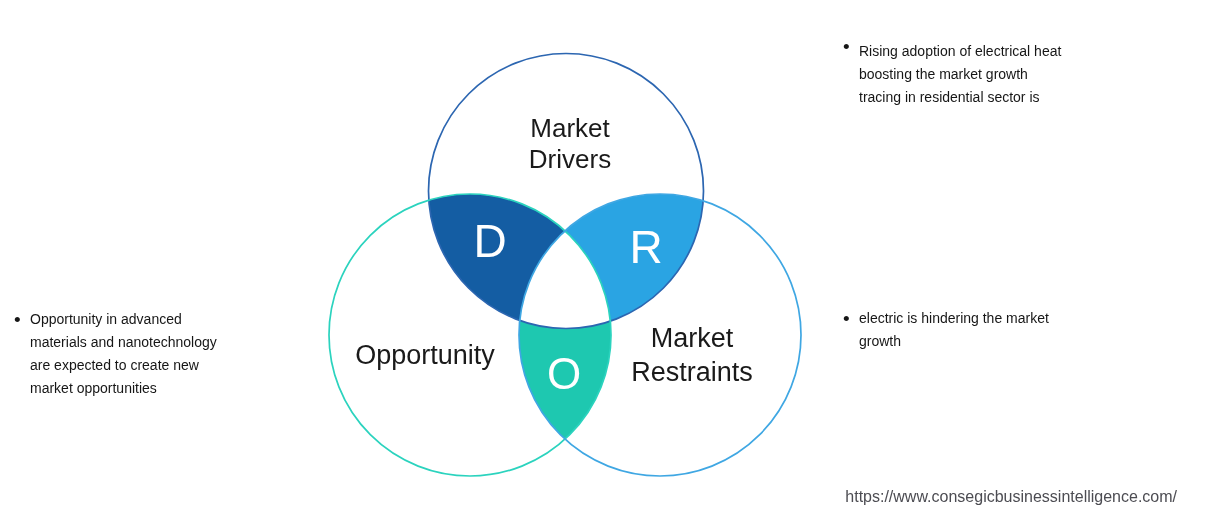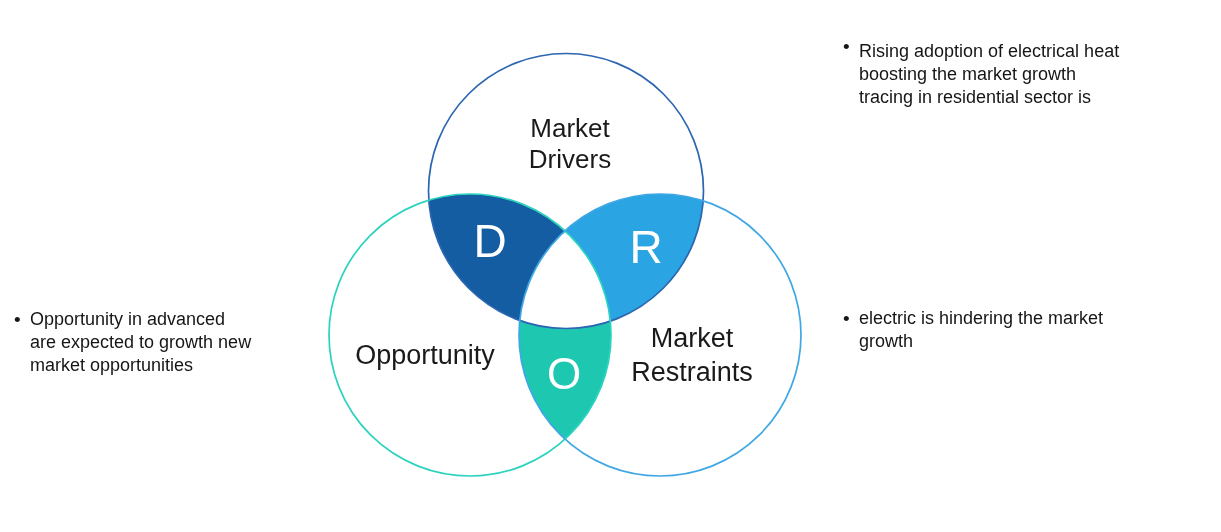--- a/index.html
+++ b/index.html
@@ -9,21 +9,21 @@
 
   .vlabel{font-size:26px;fill:#1a1a1a;font-family:"Liberation Sans",sans-serif;}
   .vlabel2{font-size:27px;fill:#1a1a1a;font-family:"Liberation Sans",sans-serif;}
   .vletter{font-size:46px;fill:#ffffff;font-family:"Liberation Sans",sans-serif;font-weight:400;}
 
   .bullet{position:absolute;display:flex;align-items:flex-start;color:#161616;}
   .bullet .dot{width:16px;flex:0 0 16px;font-size:19px;line-height:19px;color:#161616;}
   .bullet .dot.raised{margin-top:-3px;}
   .bullet .dot.mid{margin-top:2px;}
   .bullet .lines{display:flex;flex-direction:column;}
-  .bullet .lines div{font-size:18px;line-height:23px;white-space:nowrap;}
+  .bullet .lines div{font-size:14px;line-height:23px;white-space:nowrap;}
 
   #bullet-right-top{left:843px;top:40px;}
   #bullet-right-bottom{left:843px;top:307px;}
   #bullet-left{left:14px;top:308px;}
 
   .footer-url{position:absolute;top:488px;right:44px;font-size:16px;color:#4c4c52;white-space:nowrap;}
 </style>
 </head>
 <body>
 
@@ -91,19 +91,21 @@
     <div class="lines">
       <div>electric is hindering the market</div>
       <div>growth</div>
     </div>
   </div>
 
   <div class="bullet" id="bullet-left">
     <span class="dot mid">•</span>
     <div class="lines">
       <div>Opportunity in advanced</div>
-      <div>are expected to growth new</div>
+      <div>materials and nanotechnology</div>
+      <div>are expected to create new</div>
       <div>market opportunities</div>
     </div>
   </div>
 
+  <div class="footer-url">https://www.consegicbusinessintelligence.com/</div>
 
 </div>
 
 </body></html>

